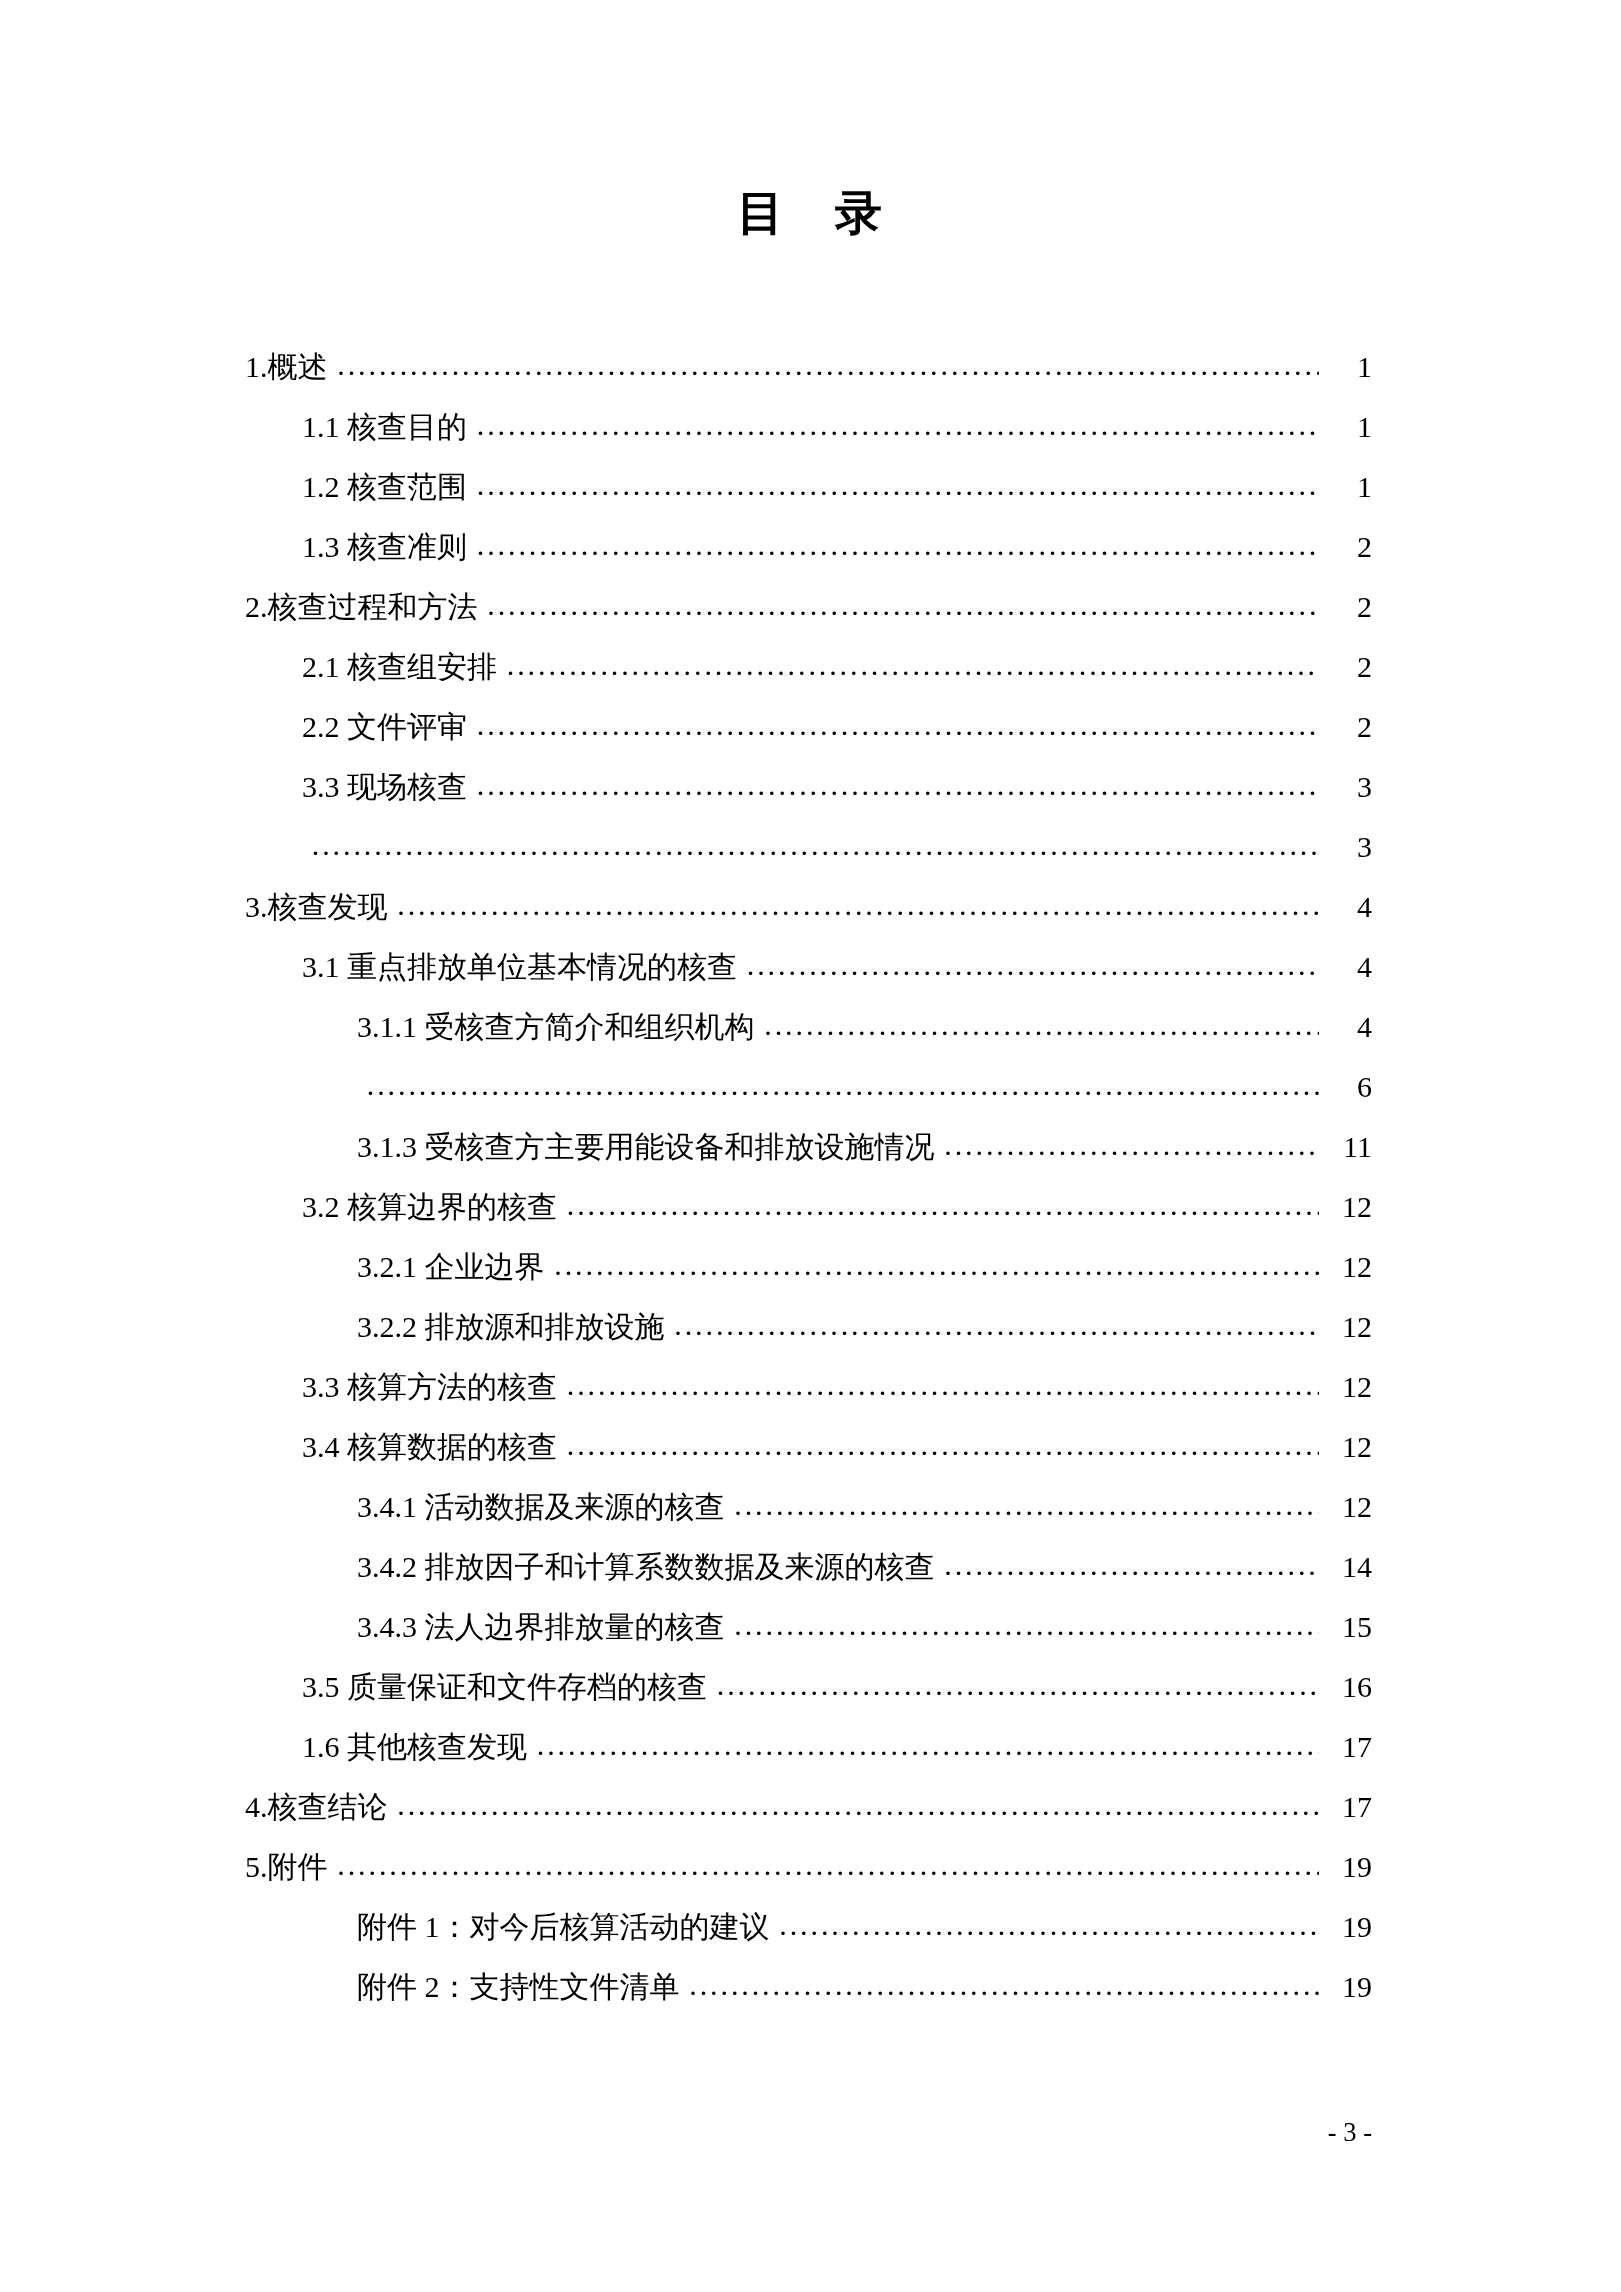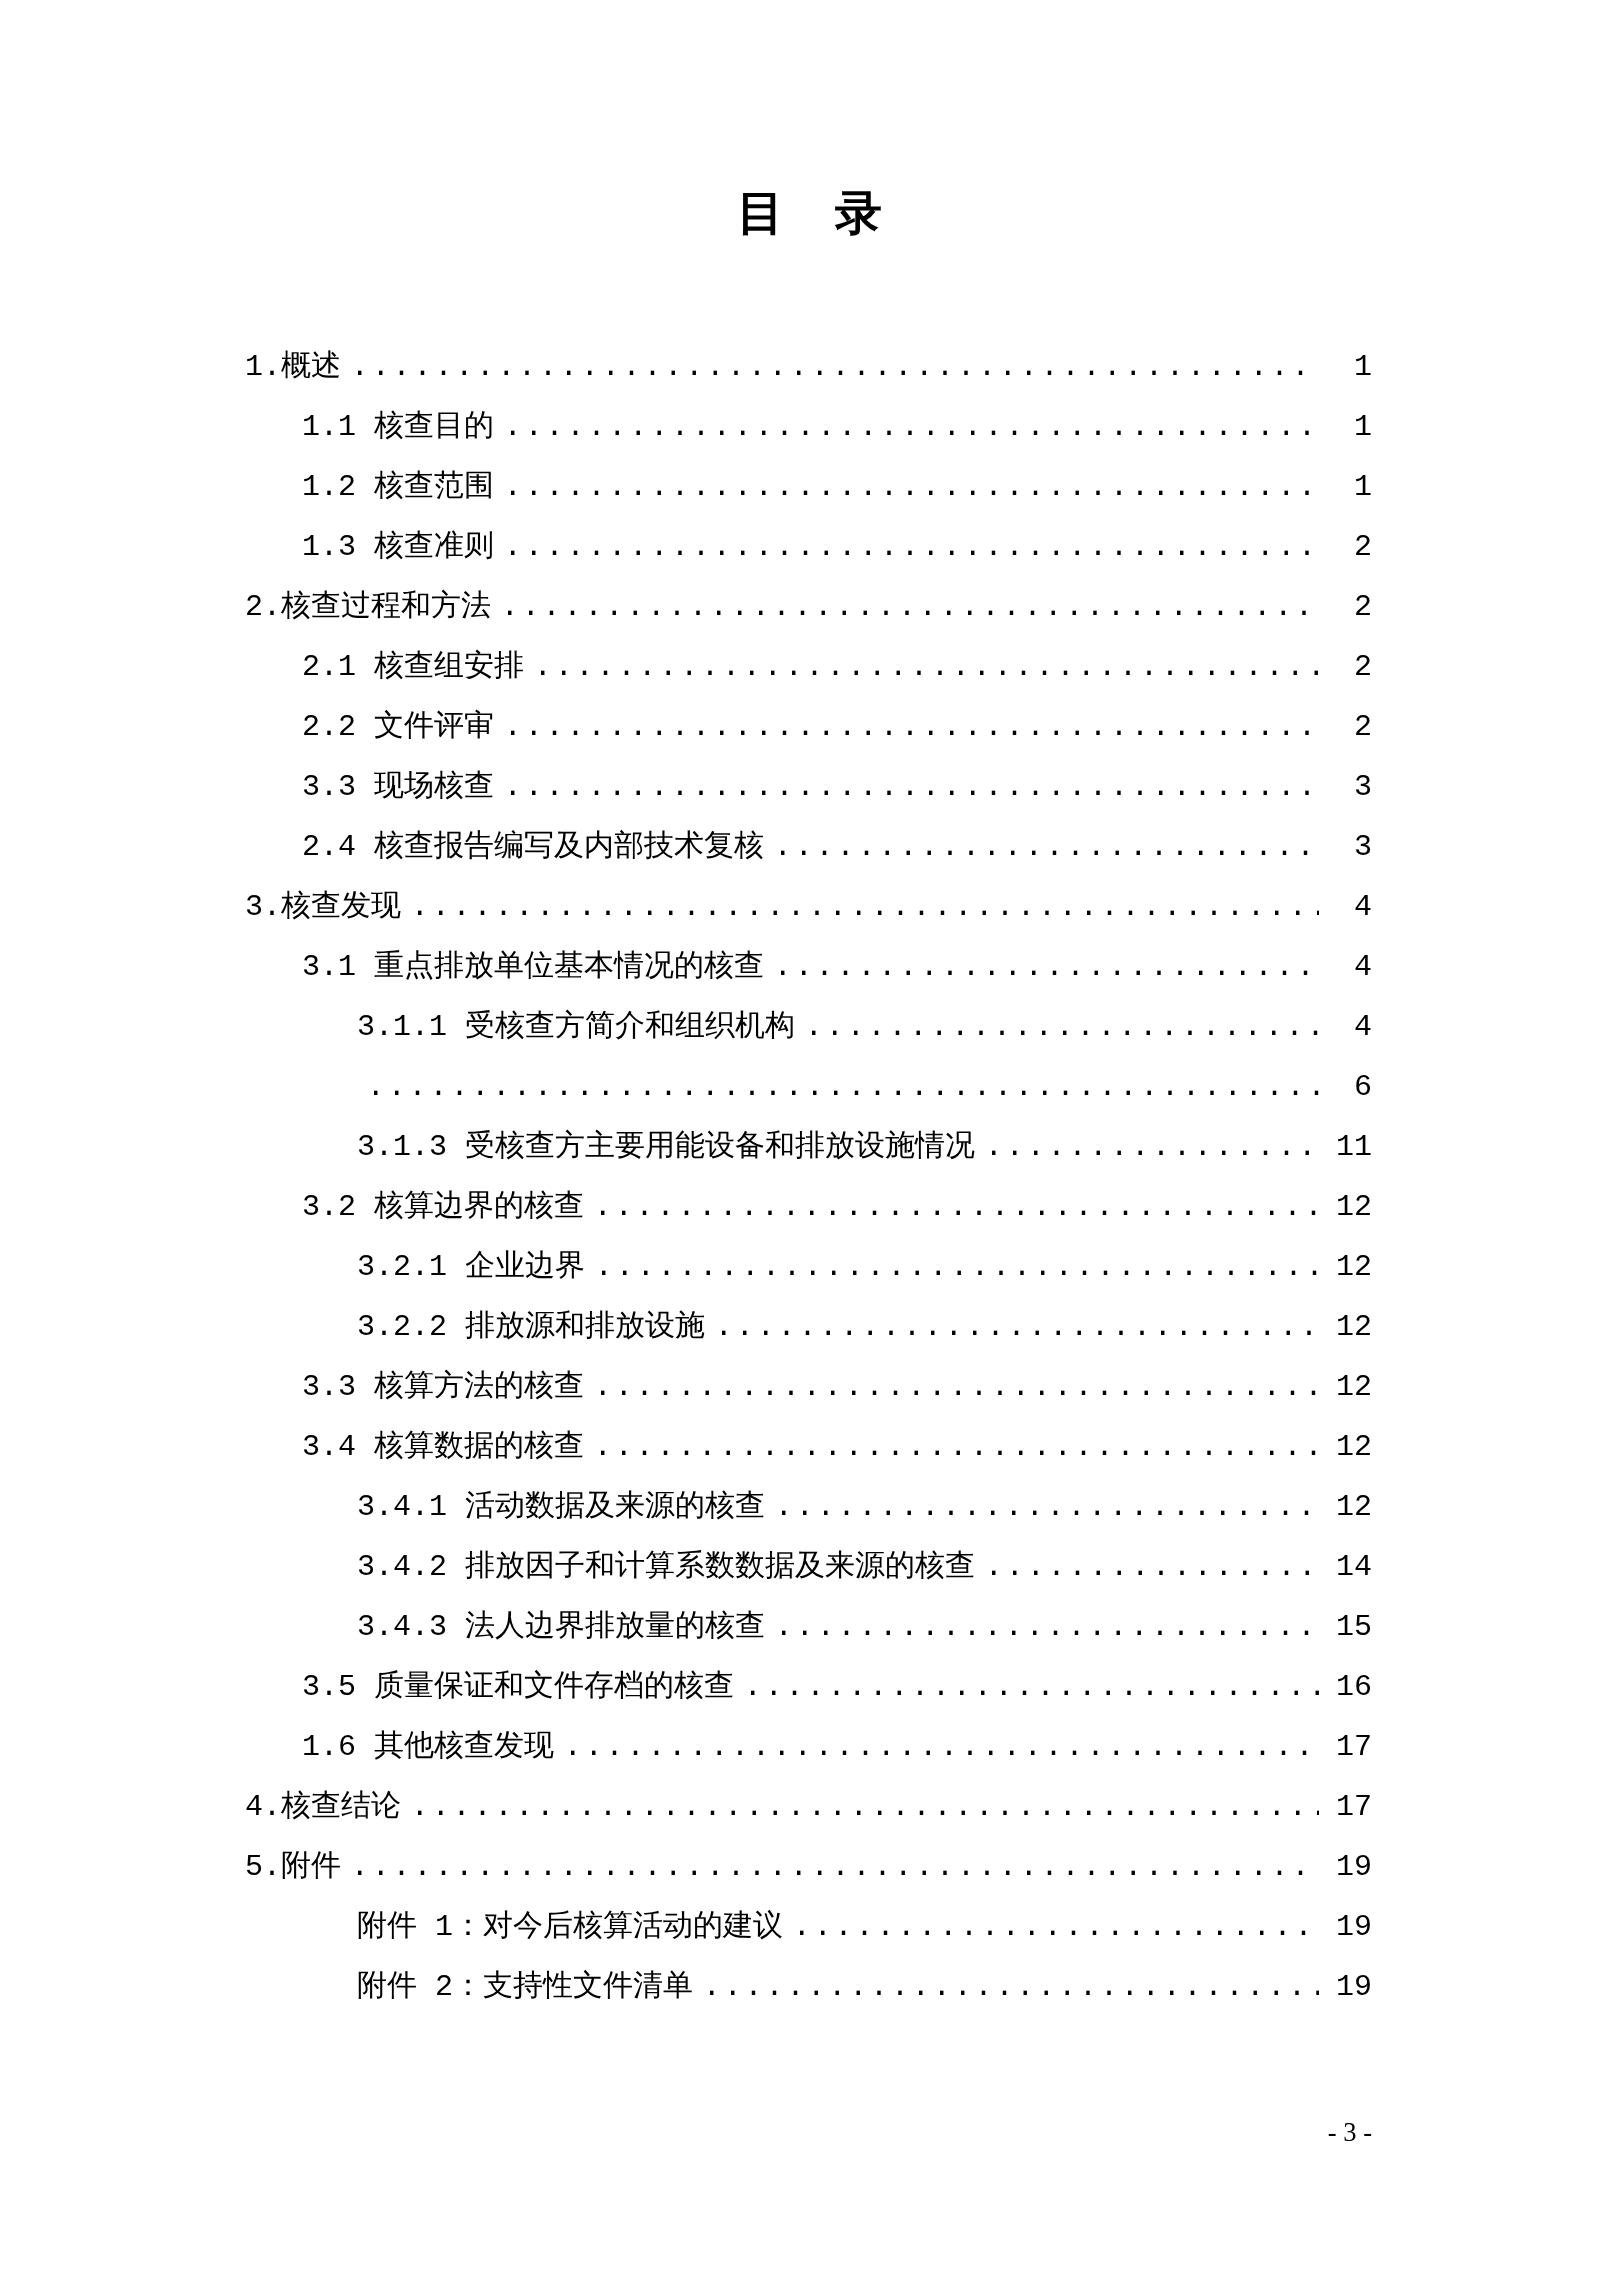--- a/index.html
+++ b/index.html
@@ -29,25 +29,24 @@
     color: #000000;
   }
   .toc {
     position: absolute;
     top: 337px;
     left: 245px;
     width: 1127px;
   }
   .toc-row {
     display: flex;
-    align-items: flex-start;
+    align-items: center;
     height: 60px;
     line-height: 60px;
     cursor: pointer;
-    font-family: Liberation Mono, monospace;
   }
   .toc-row.level-2 { padding-left: 57px; }
   .toc-row.level-3 { padding-left: 112px; }
   .toc-text {
     font-size: 30px;
     white-space: nowrap;
     color: #000000;
   }
   .leader {
     flex: 1;
@@ -120,21 +119,20 @@
       <span class="toc-text">2.2 文件评审</span>
       <span class="leader"></span>
       <span class="toc-page">2</span>
     </div>
       <div class="toc-row level-2">
       <span class="toc-text">3.3 现场核查</span>
       <span class="leader"></span>
       <span class="toc-page">3</span>
     </div>
       <div class="toc-row level-2">
-      <span class="toc-text">2.4 核查报告编写及内部技术复核</span>
       <span class="leader"></span>
       <span class="toc-page">3</span>
     </div>
       <div class="toc-row level-1">
       <span class="toc-text">3.核查发现</span>
       <span class="leader"></span>
       <span class="toc-page">4</span>
     </div>
       <div class="toc-row level-2">
       <span class="toc-text">3.1 重点排放单位基本情况的核查</span>

